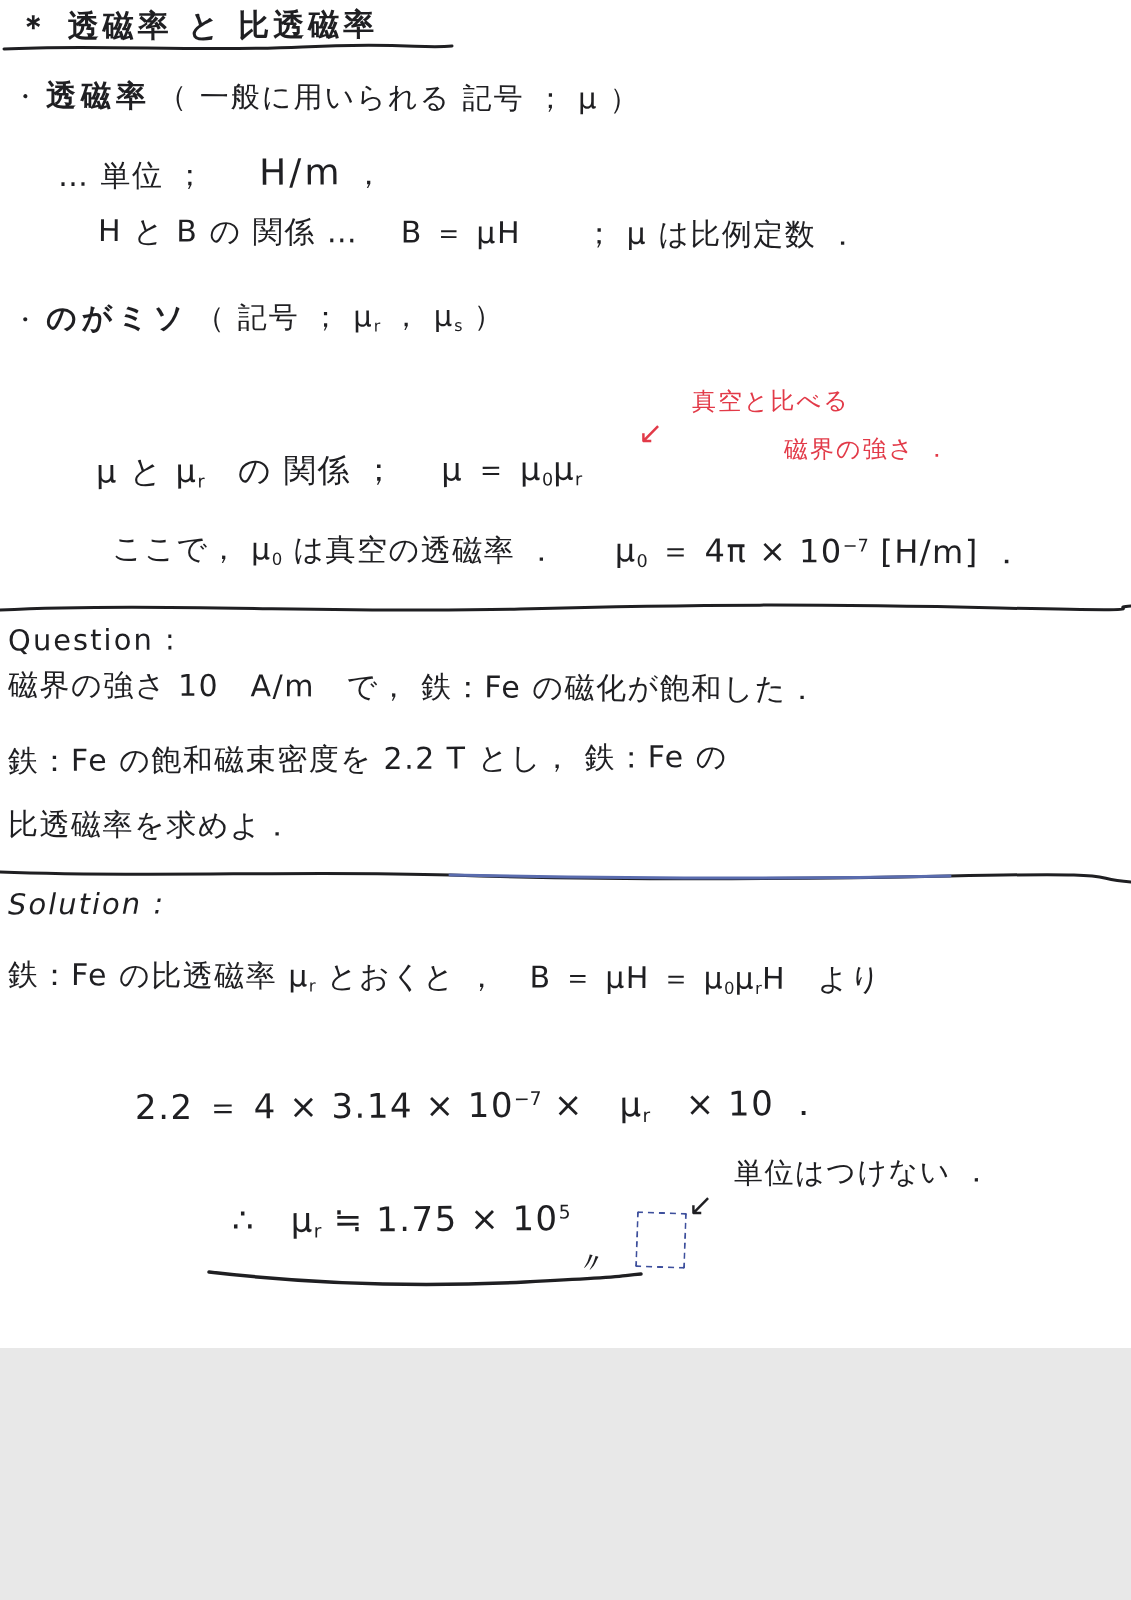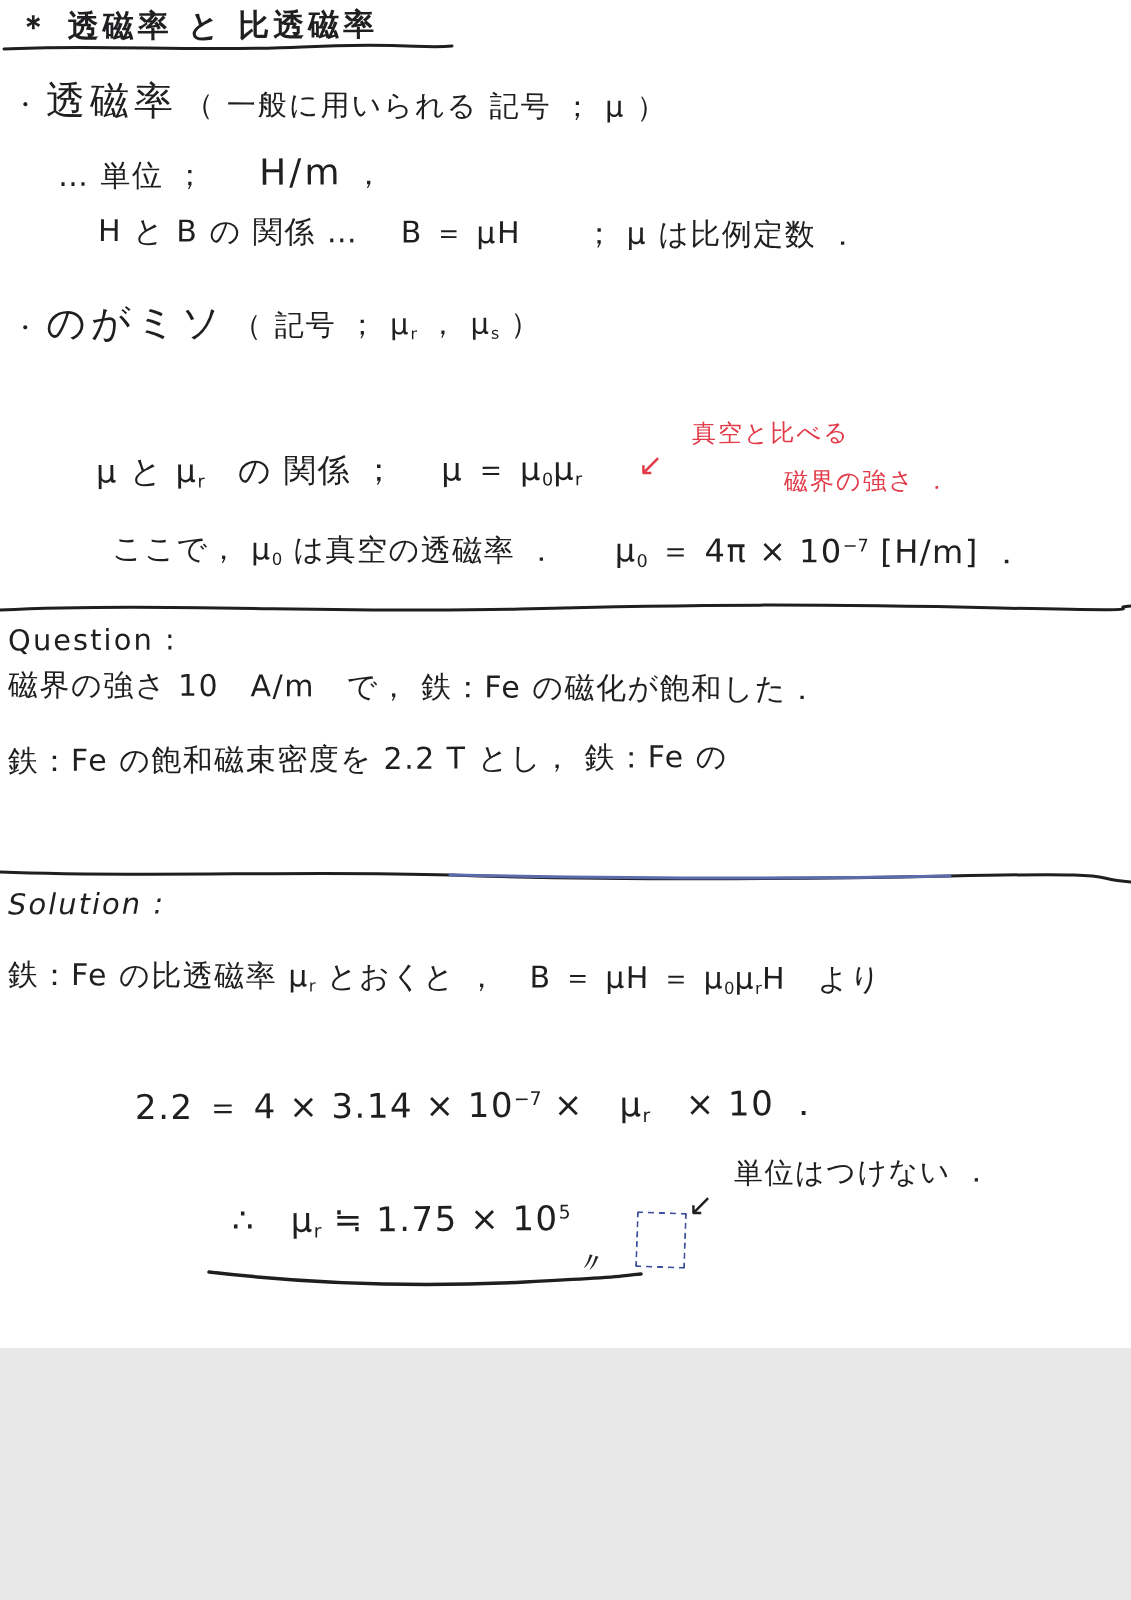--- a/index.html
+++ b/index.html
@@ -12,26 +12,26 @@
     font-family:"DejaVu Sans","Liberation Sans",sans-serif;
     color:#1f1f22;
   }
   .ln{position:absolute;white-space:nowrap;letter-spacing:1.5px;line-height:1.15;}
   .rot-a{transform:rotate(-0.35deg);}
   .rot-b{transform:rotate(0.3deg);}
   sub{font-size:0.55em;vertical-align:-0.32em;letter-spacing:0;}
   sup{font-size:0.55em;vertical-align:0.62em;letter-spacing:0;}
   .title-text{font-size:31px;font-weight:bold;letter-spacing:4px;}
   .h-bullet{font-size:26px;}
-  .h-main{font-size:39px;font-weight:400;letter-spacing:5px;}
+  .h-main{font-size:30px;font-weight:700;letter-spacing:5px;}
   .h-paren{font-size:29px;letter-spacing:2px;}
   .body-jp{font-size:30px;}
   .eq{font-size:32px;}
   .unit-big{font-size:36px;letter-spacing:3px;}
-  .red{color:#e23a48;margin-top:32px;}
+  .red{color:#e23a48;}
   .red-small{font-size:24px;letter-spacing:2px;}
   .blue-box{
     position:absolute;
     border:2px dashed #3d4f9c;
     width:46px;height:52px;
     transform:rotate(2deg);
     border-radius:2px;
   }
   .arrow{font-size:30px;}
   .svg-line{position:absolute;}
@@ -81,20 +81,21 @@
     <span class="eq" style="margin-left:46px;">μ<sub>0</sub> ＝ 4π × 10<sup>−7</sup> [H/m] ．</span>
   </div>
 
   <svg class="svg-line" style="top:598px;left:0;" width="1131" height="26" viewBox="0 0 1131 26">
     <path d="M0,12 C 160,4 340,16 520,11 S 820,6 1000,10 S 1100,10 1131,8" stroke="#1f1f22" stroke-width="3" fill="none" stroke-linecap="round"></path>
   </svg>
 
   <div class="ln qs-label rot-a" style="top:624px;left:8px;">Question :</div>
   <div class="ln body-jp rot-b" style="top:670px;left:8px;">磁界の強さ 10　A/m　で， 鉄：Fe の磁化が飽和した．</div>
   <div class="ln body-jp rot-a" style="top:742px;left:8px;">鉄：Fe の飽和磁束密度を 2.2 T とし， 鉄：Fe の</div>
+  <div class="ln body-jp rot-b" style="top:808px;left:8px;">比透磁率を求めよ．</div>
 
   <svg class="svg-line" style="top:862px;left:0;" width="1131" height="26" viewBox="0 0 1131 26">
     <path d="M0,10 C 150,16 300,8 450,13 S 760,18 950,14 S 1080,16 1131,20" stroke="#1f1f22" stroke-width="3" fill="none" stroke-linecap="round"></path>
     <path d="M450,13 C 600,16 760,18 950,14" stroke="#5a6cae" stroke-width="3" fill="none" stroke-linecap="round"></path>
   </svg>
 
   <div class="ln qs-label cursive rot-a" style="top:888px;left:8px;">Solution :</div>
 
   <div class="ln body-jp rot-b" style="top:960px;left:8px;">鉄：Fe の比透磁率 μ<sub>r</sub> とおくと ，　B ＝ μH ＝ μ<sub>0</sub>μ<sub>r</sub>H　より</div>
 

